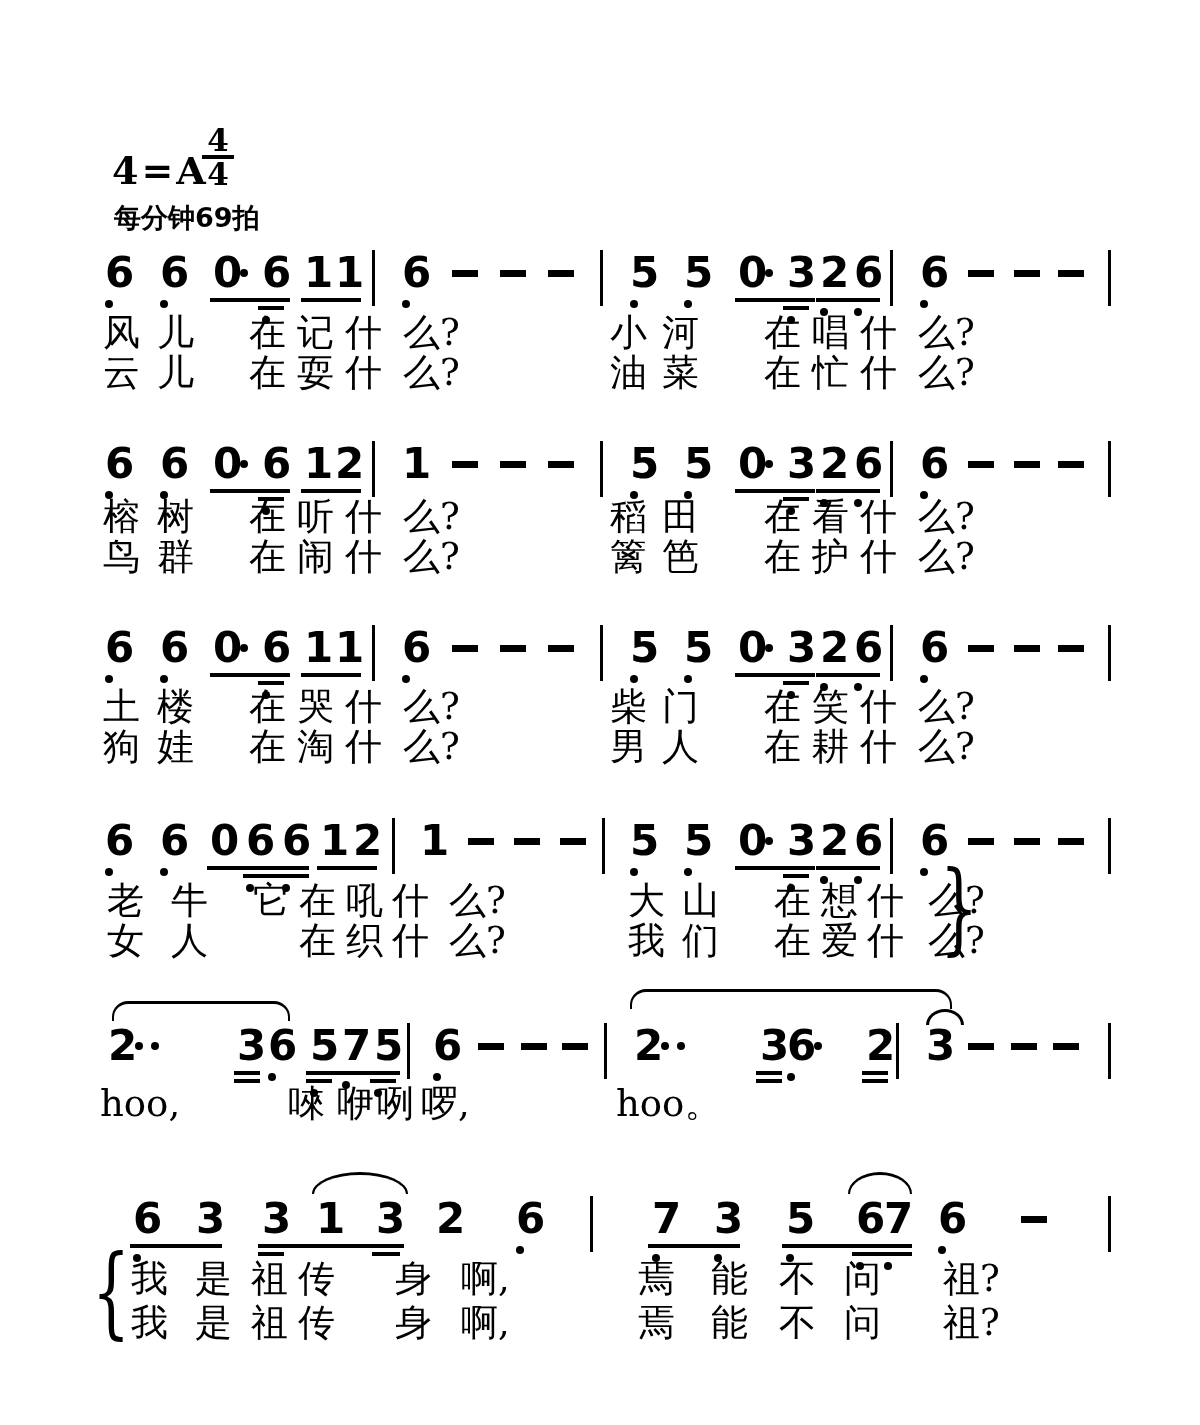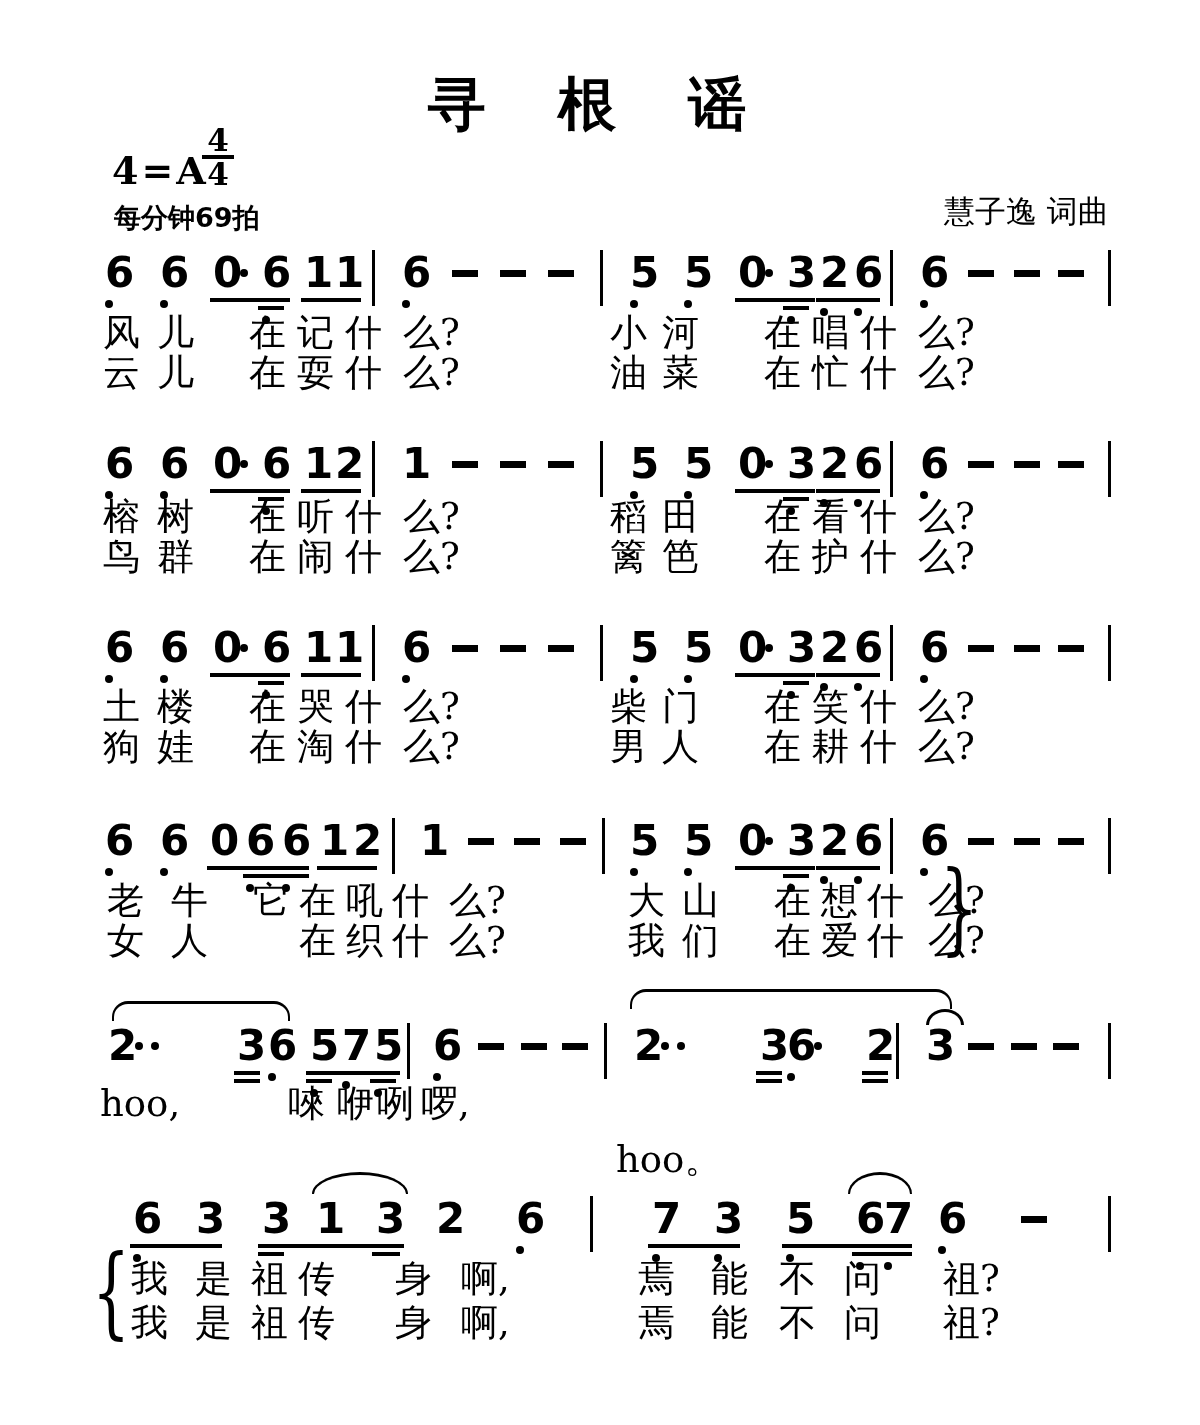--- a/index.html
+++ b/index.html
@@ -30,29 +30,27 @@
        border-radius:50% 50% 0 0 / 100% 100% 0 0;}
   .lyr{position:absolute;font-size:37px;line-height:1;white-space:pre;
        font-family:"DejaVu Serif","DejaVu Sans",serif;}
   .brace{position:absolute;font-family:"DejaVu Serif",serif;line-height:1;
          transform:scaleX(0.6);transform-origin:left top;}
 </style>
 </head>
 <body>
 
 <div class="page">
-  <div class="title">寻 根 谣</div>
   <div class="keytext">4=A</div>
   <div class="timesig">
     <span>4</span>
     <span class="fbar"></span>
     <span>4</span>
   </div>
   <div class="tempo">每分钟69拍</div>
-  <div class="credit">慧子逸 词曲</div>
   <div class="score" id="score">
       <div class="beam" style="left: 210px; top: 298px; width: 80px;"></div>
       <div class="beam" style="left: 258px; top: 306px; width: 26px;"></div>
       <div class="beam" style="left: 301px; top: 298px; width: 60px;"></div>
       <div class="beam" style="left: 735px; top: 298px; width: 80px;"></div>
       <div class="beam" style="left: 783px; top: 306px; width: 26px;"></div>
       <div class="beam" style="left: 816px; top: 298px; width: 64px;"></div>
       <div class="tok" style="left: 105px; top: 252px;">6<div class="odot" style="left: 0px; top: 48px;"></div></div>
       <div class="tok" style="left: 160px; top: 252px;">6<div class="odot" style="left: 0px; top: 48px;"></div></div>
       <div class="tok" style="left: 213px; top: 252px;">0<div class="adot" style="left: 27px; top: 17px;"></div></div>
@@ -298,21 +296,21 @@
       <div class="dashnote" style="left: 1053px; top: 1043px;"></div>
       <div class="barline" style="left: 1108px; top: 1023px;"></div>
       <div class="slur" style="left: 112px; top: 1001px; width: 174px;"></div>
       <div class="slur" style="left: 630px; top: 989px; width: 318px;"></div>
       <div class="tie" style="left: 926px; top: 1009px;"></div>
       <div class="lyr" style="left: 100px; top: 1085px;">hoo,</div>
       <div class="lyr" style="left: 288px; top: 1085px;">唻</div>
       <div class="lyr" style="left: 337px; top: 1085px;">咿</div>
       <div class="lyr" style="left: 377px; top: 1085px;">咧</div>
       <div class="lyr" style="left: 421px; top: 1085px;">啰,</div>
-      <div class="lyr" style="left: 616px; top: 1141px;">hoo。</div>
+      <div class="lyr" style="left: 616px; top: 1085px;">hoo。</div>
       <div class="beam" style="left: 130px; top: 1244px; width: 92px;"></div>
       <div class="beam" style="left: 258px; top: 1244px; width: 146px;"></div>
       <div class="beam" style="left: 258px; top: 1252px; width: 26px;"></div>
       <div class="beam" style="left: 372px; top: 1252px; width: 28px;"></div>
       <div class="beam" style="left: 648px; top: 1244px; width: 92px;"></div>
       <div class="beam" style="left: 782px; top: 1244px; width: 130px;"></div>
       <div class="beam" style="left: 852px; top: 1252px; width: 60px;"></div>
       <div class="tok" style="left: 133px; top: 1198px;">6<div class="odot" style="left: 0px; top: 56px;"></div></div>
       <div class="tok" style="left: 196px; top: 1198px;">3</div>
       <div class="tok" style="left: 262px; top: 1198px;">3</div>

